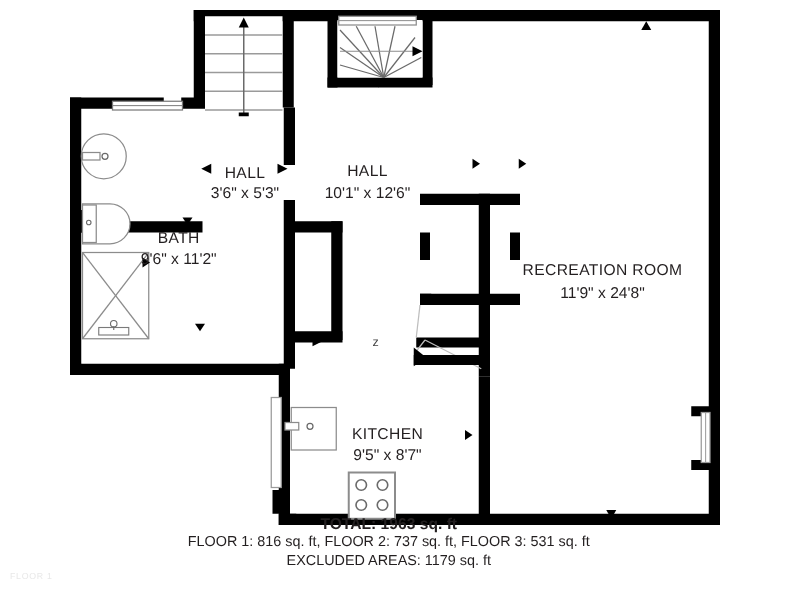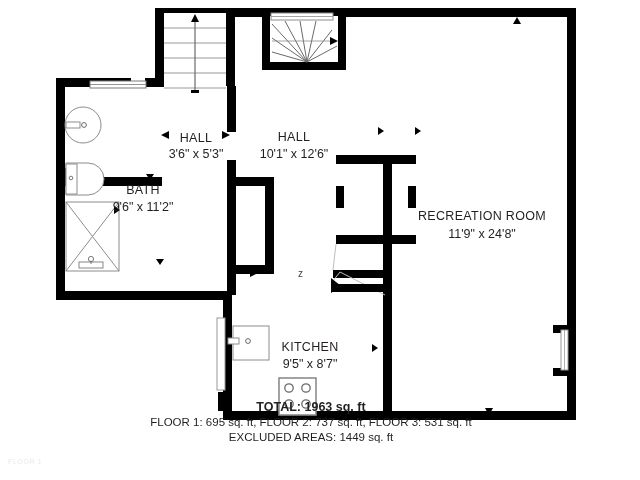--- a/index.html
+++ b/index.html
@@ -36,21 +36,21 @@
   .room-name {
     font-size: 12.5px;
     letter-spacing: 0.3px;
   }
   .room-dims {
     font-size: 12.5px;
   }
   .footer-block {
     position: absolute;
     left: 0;
-    top: 400px;
+    top: 412px;
     width: 622px;
     text-align: center;
     font-family: "Liberation Sans", sans-serif;
     color: #231f20;
   }
   .footer-total {
     font-size: 12.5px;
     font-weight: bold;
     line-height: 15px;
   }
@@ -277,20 +277,20 @@
       <text class="room-label room-dims" x="482" y="238">11'9" x 24'8"</text>
 
       <text class="room-label room-name" x="310" y="351">KITCHEN</text>
       <text class="room-label room-dims" x="310" y="368">9'5" x 8'7"</text>
     </g>
 
   </svg>
 
   <div class="footer-block">
     <div class="footer-total">TOTAL: 1963 sq. ft</div>
-    <div class="footer-line">FLOOR 1: 695 sq. ft, FLOOR 2: 737 sq. ft, FLOOR 3: 531 sq. ft</div>
-    <div class="footer-line">EXCLUDED AREAS: 1449 sq. ft</div>
+    <div class="footer-line">FLOOR 1: 816 sq. ft, FLOOR 2: 737 sq. ft, FLOOR 3: 531 sq. ft</div>
+    <div class="footer-line">EXCLUDED AREAS: 1179 sq. ft</div>
   </div>
 
 
   <div class="watermark">FLOOR 1</div>
 
 </div>
 
 </body></html>

